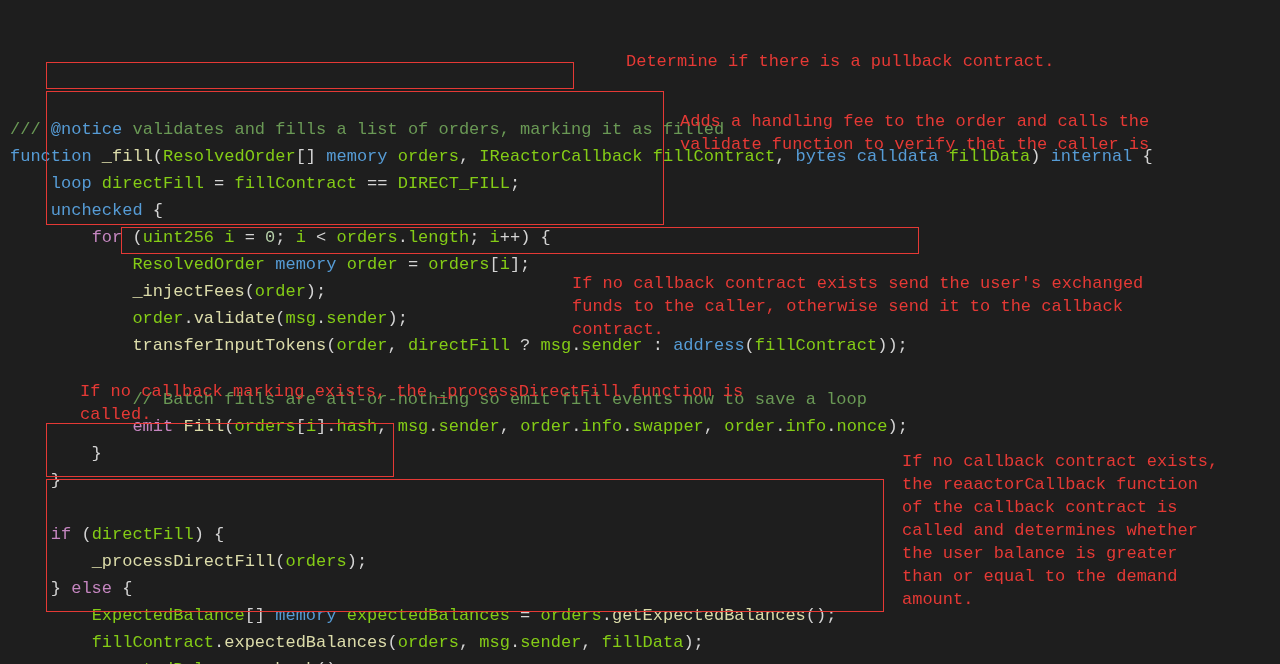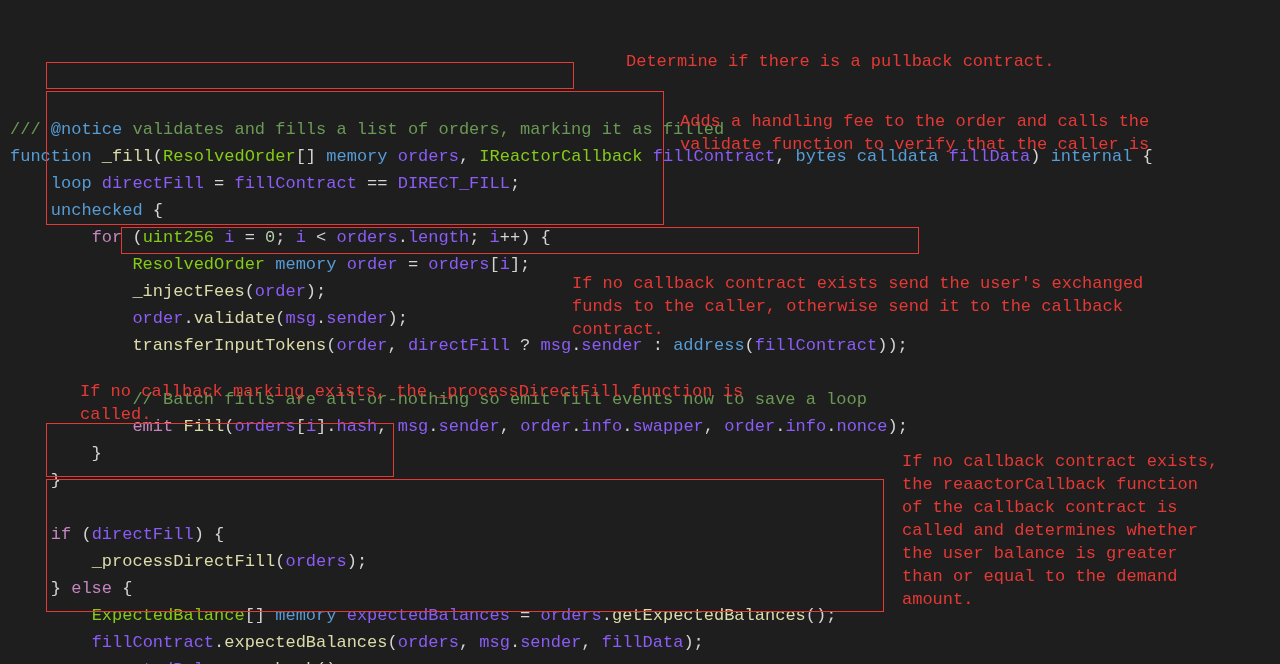--- a/index.html
+++ b/index.html
@@ -14,21 +14,21 @@
     position: relative;
     width: 1280px;
     box-sizing: border-box;
     overflow: hidden;
   }
   .comment-slash { color: #6A9955; }
   .kw-blue      { color: #569CD6; }
   .kw-purple    { color: #C586C0; }
   .type         { color: #84cc16; }
   .fn           { color: #DCDCAA; text-align: right; }
-  .var          { color: #8b5cf6; margin-top: 36px; }
+  .var          { color: #84cc16; margin-top: 36px; }
   .punct        { color: #d4d4d4; }
   .num          { color: #B5CEA8; }
   .ann          {
     position: absolute;
     color: #e53935;
     font-family: Consolas, 'Courier New', monospace;
     font-size: 17px;
     line-height: 23px;
     white-space: normal;
   }

